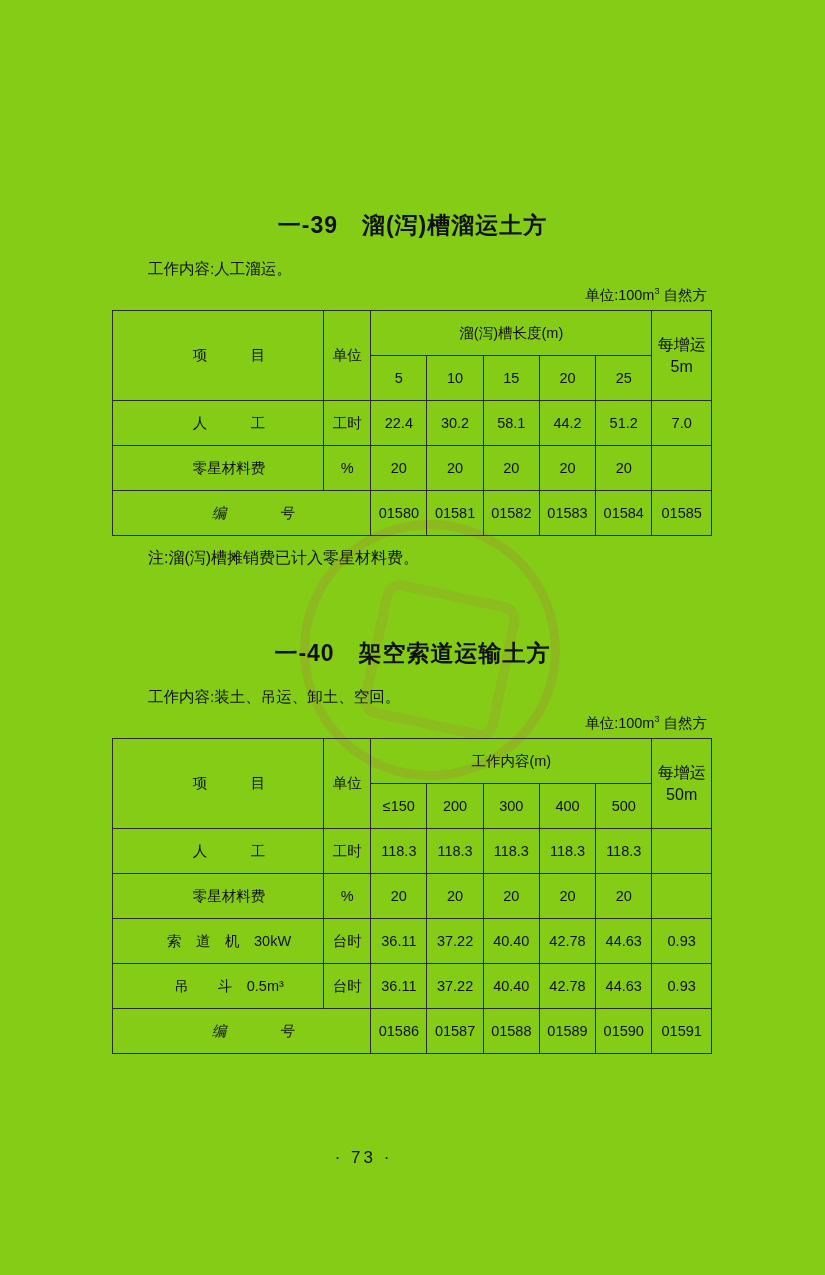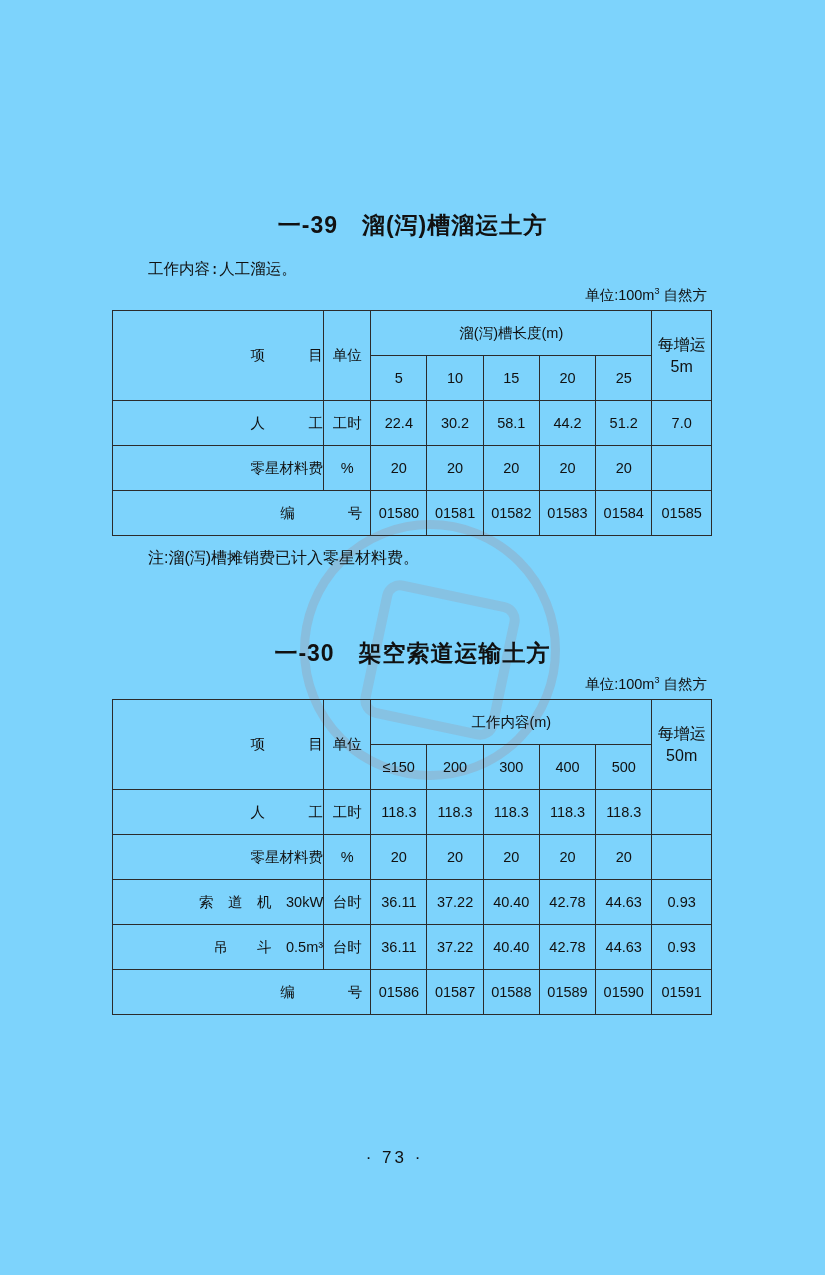--- a/index.html
+++ b/index.html
@@ -13,21 +13,21 @@
     position: relative;
     font-family: "Liberation Serif", "DejaVu Serif", serif;
     color: #111111;
     overflow: hidden;
   }
   .page {
     position: absolute;
     left: 0; top: 0;
     width: 825px;
     height: 1275px;
-    background: #7dd3fc;
+    background: #84cc16;
   }
   
   .watermark {
     position: absolute;
     left: 300px;
     top: 520px;
     width: 260px;
     height: 260px;
     border-radius: 50%;
     border: 9px solid rgba(190, 90, 80, 0.17);
@@ -61,21 +61,21 @@
     font-size: 23px;
     font-weight: bold;
     text-align: center;
     margin: 0 0 0 0;
     letter-spacing: 1px;
     font-family: "Liberation Sans", "DejaVu Sans", sans-serif;
   }
   .work-content {
     font-size: 15.5px;
     margin: 18px 0 0 148px;
-    font-family: Liberation Mono, monospace;
+    font-family: Liberation Sans, sans-serif;
   }
   .unit-line {
     font-size: 14.5px;
     text-align: right;
     margin: 6px 118px 5px 0;
     font-family: "Liberation Sans", "DejaVu Sans", sans-serif;
   }
   .unit-line sup {
     font-size: 9px;
     vertical-align: super;
@@ -91,60 +91,60 @@
     border: 1px solid #2b2b2b;
     font-size: 14.5px;
     font-weight: normal;
     text-align: center;
     padding: 0;
     height: 44px;
     background: transparent;
   }
   table.rate td.item, table.rate th.item {
     width: 212px;
-    text-align: right;
+    text-align: center;
     padding-left: 22px;
   }
   table.rate td.unitcol, table.rate th.unitcol {
     width: 52px;
   }
   table.rate td.val, table.rate th.val {
     width: 58px;
   }
   table.rate td.addcol, table.rate th.addcol {
     width: 62px;
   }
   th.spanhead {
     height: 36px;
   }
   .code-row td.item {
     text-align: center;
     padding-left: 0;
     letter-spacing: 8px;
     text-indent: 8px;
+    font-style: italic;
   }
   .note {
     font-size: 16px;
     margin: 12px 0 0 148px;
     font-family: "Liberation Sans", "DejaVu Sans", sans-serif;
   }
   .addcol-wrap {
     line-height: 1.35;
     font-size: 16px;
   }
   .page-number {
     position: absolute;
     left: 0;
     top: 1148px;
     width: 727px;
     text-align: center;
     font-size: 17px;
     font-family: "Liberation Sans", "DejaVu Sans", sans-serif;
     letter-spacing: 3px;
-    margin-left: 31px;
   }
 </style>
 </head>
 <body>
 
 <div class="page">
   <div class="watermark"></div>
 
   <div class="content">
 
@@ -204,21 +204,22 @@
           <td class="val">01584</td>
           <td class="addcol">01585</td>
         </tr>
       </tbody>
         </table>
 
       <div class="note">注:溜(泻)槽摊销费已计入零星材料费。</div>
     </div>
 
     <div class="section" style="top:638px;">
-      <h1 class="sec-title">一-30　架空索道运输土方</h1>
+      <h1 class="sec-title">一-40　架空索道运输土方</h1>
+      <div class="work-content">工作内容:装土、吊运、卸土、空回。</div>
       <div class="unit-line">
         <span>单位:100m</span><sup>3</sup><span> 自然方</span>
       </div>
 
       <table class="rate">
         <tbody>
             <tr>
           <th class="item" rowspan="2">项　　　目</th>
           <th class="unitcol" rowspan="2">单位</th>
           <th class="spanhead" colspan="5">工作内容(m)</th>

